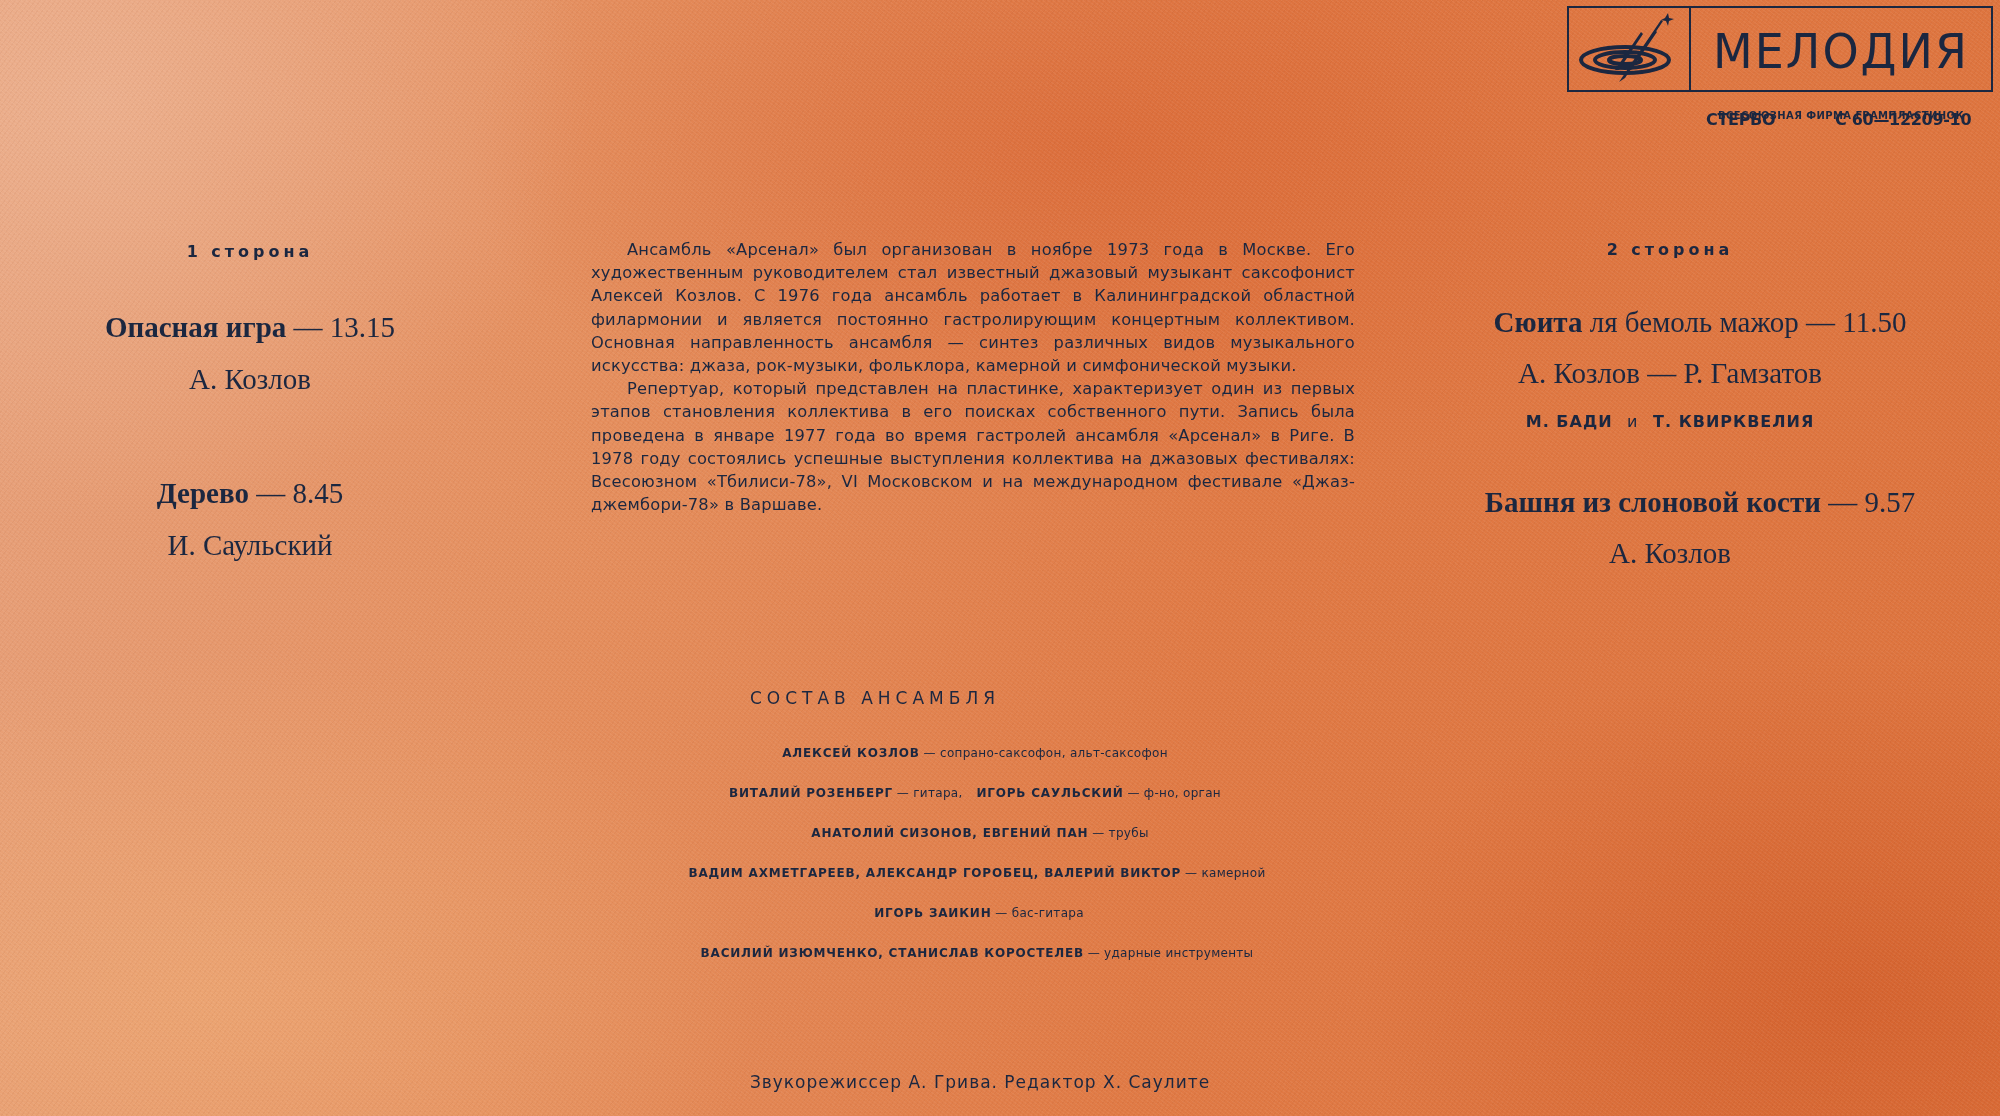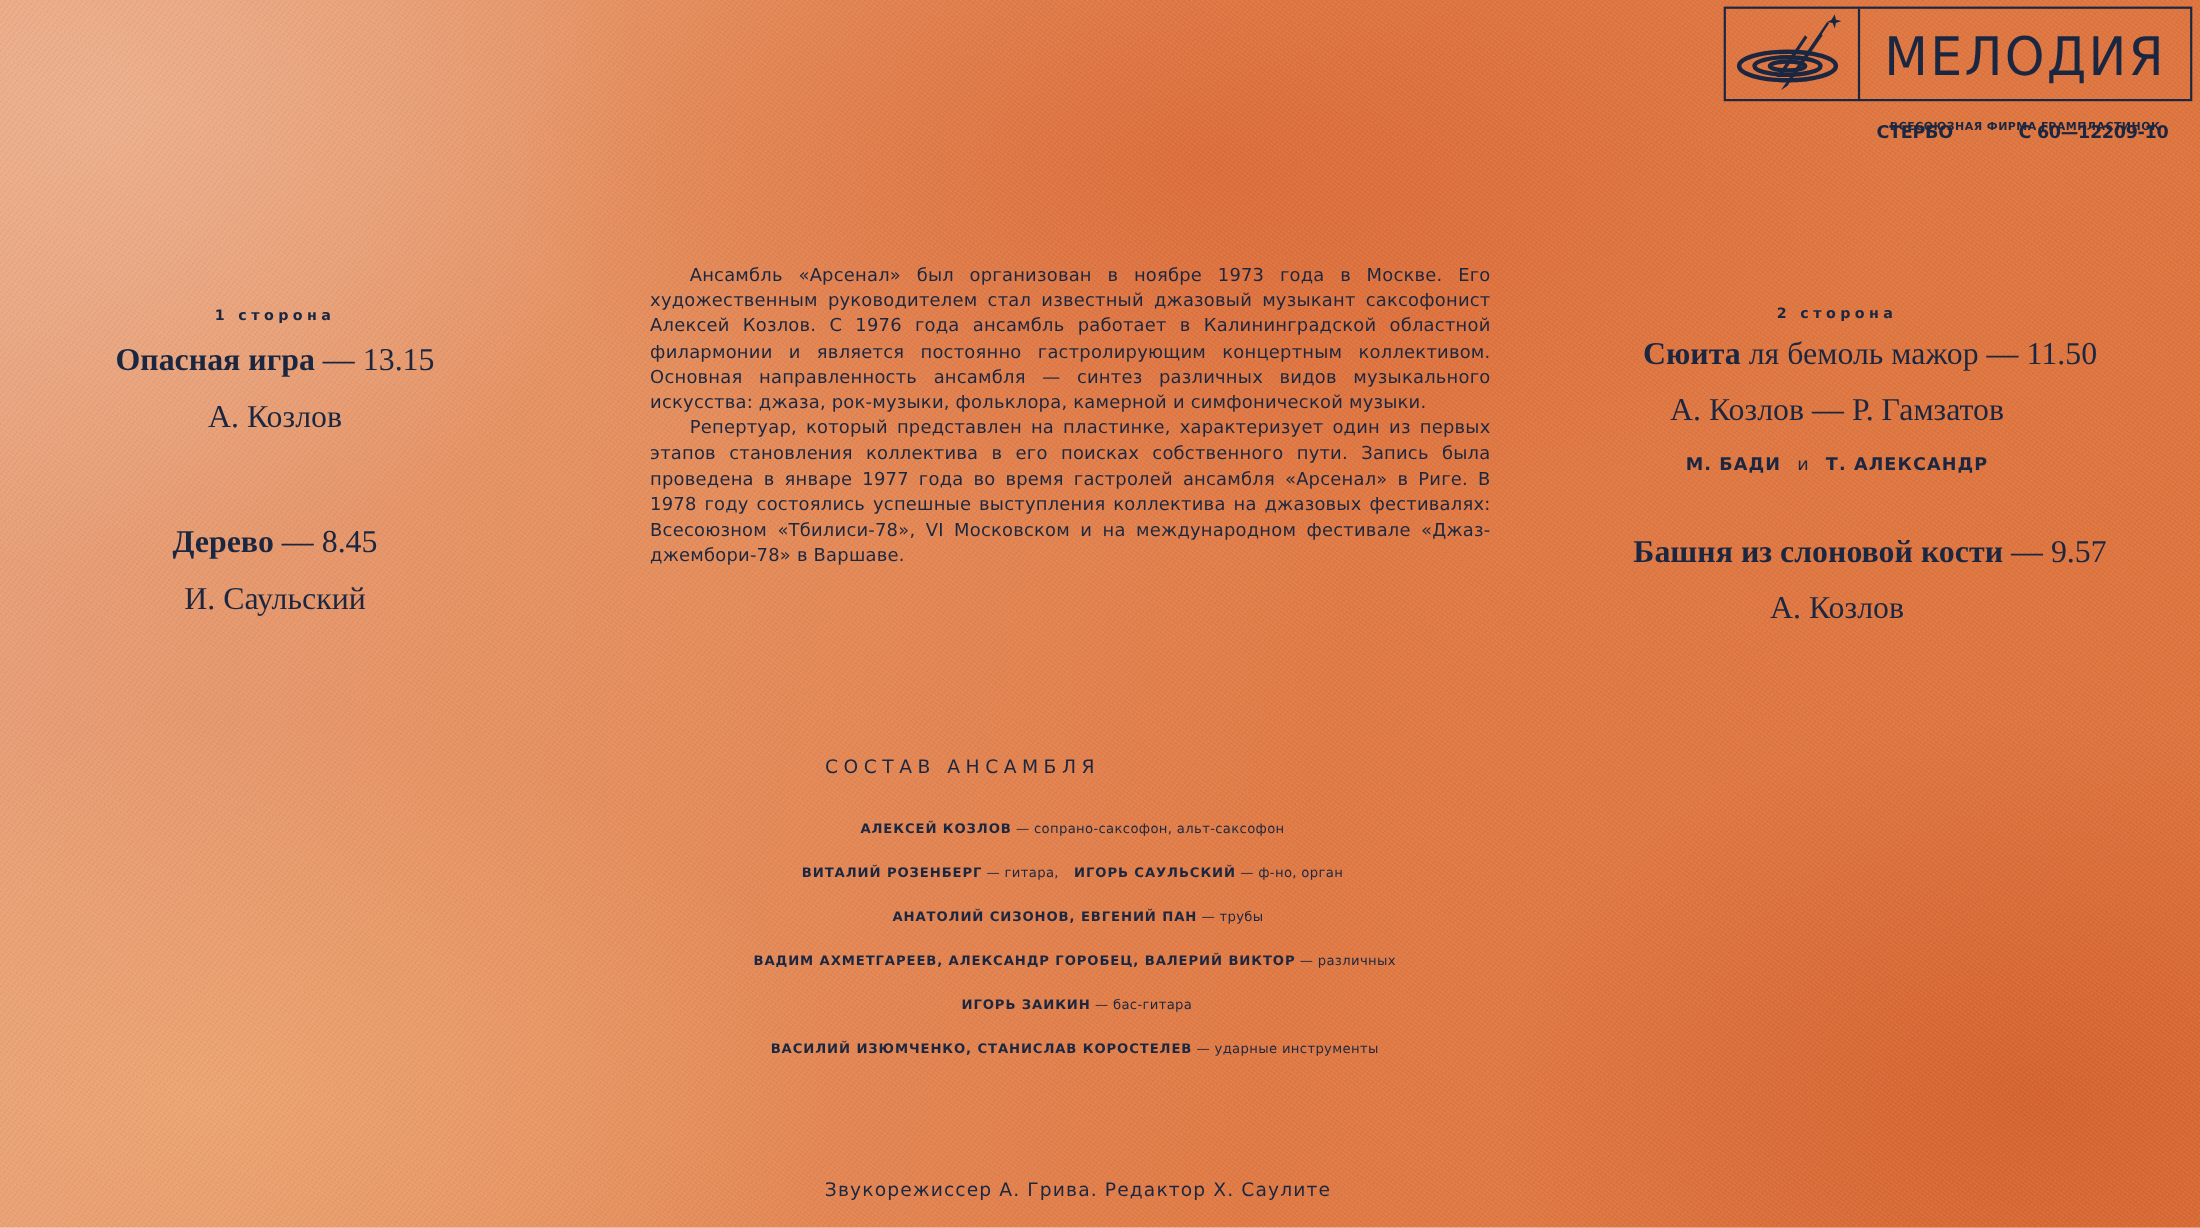--- a/index.html
+++ b/index.html
@@ -27,21 +27,21 @@
   }
   .logo-mark { width: 120px; border-right: 2.5px solid #1b2740; display: flex; align-items: center; justify-content: center; }
   .logo-text { flex: 1; display: flex; flex-direction: column; align-items: center; justify-content: center; padding: 0 4px; gap: 36px; }
   .logo-top { font-family: "DejaVu Sans", sans-serif; font-size: 11.5px; letter-spacing: 1.2px; font-weight: bold; color: #1b2740; }
   .logo-main { font-family: "DejaVu Sans", sans-serif; font-size: 46px; line-height: 46px; letter-spacing: 2px; color: #1b2740; font-weight: normal; transform: scaleY(1.05); }
   .logo-bottom { font-family: "DejaVu Sans", sans-serif; font-size: 10px; letter-spacing: 0.4px; font-weight: bold; color: #1b2740; }
   .catalog { position: absolute; top: 110px; font-family: "DejaVu Sans", sans-serif; font-weight: bold; font-size: 16px; color: #1b2740; letter-spacing: -0.3px; }
 
   
   .side { position: absolute; text-align: center; }
-  .side-heading { font-family: "DejaVu Sans", sans-serif; font-size: 13px; font-weight: bold; letter-spacing: 4px; color: #1b2740; margin-top: 38px; }
+  .side-heading { font-family: "DejaVu Sans", sans-serif; font-size: 16px; font-weight: bold; letter-spacing: 4px; color: #1b2740; }
   .track-title { font-family: "Liberation Serif", serif; font-size: 29px; color: #1b2740; white-space: nowrap; }
   .track-title b { font-weight: bold; }
   .track-composer { font-family: "Liberation Serif", serif; font-size: 29px; color: #1b2740; white-space: nowrap; }
   .lyricists { font-family: "DejaVu Sans", sans-serif; font-size: 16px; font-weight: bold; letter-spacing: 1px; color: #1b2740; white-space: nowrap; }
 
   
   .notes {
     position: absolute; left: 591px; top: 238px; width: 764px;
     font-family: "DejaVu Sans", sans-serif; font-size: 16.3px; line-height: 23.2px;
     color: #1b2740; text-align: justify; letter-spacing: 0.2px;
@@ -110,21 +110,21 @@
   <div class="track-title">
     <b>Сюита</b>
     <span>ля бемоль мажор</span>
     <span> — </span>
     <span>11.50</span>
   </div>
   <div class="track-composer" style="margin-top:18px; margin-left:-60px;">А. Козлов — Р. Гамзатов</div>
   <div class="lyricists" style="margin-top:22px; margin-left:-60px;">
     <span>М. БАДИ</span>
     <span style="font-weight:normal; margin:0 8px;">и</span>
-    <span>Т. АЛЕКСАНДР</span>
+    <span>Т. КВИРКВЕЛИЯ</span>
   </div>
 </div>
 <div class="side" style="left:1420px; width:560px; top:486px;">
   <div class="track-title">
     <b>Башня из слоновой кости</b>
     <span> — </span>
     <span>9.57</span>
   </div>
   <div class="track-composer" style="margin-top:18px; margin-left:-60px;">А. Козлов</div>
 </div>
@@ -145,21 +145,21 @@
   <span class="role">— гитара,</span>
   <span class="names" style="margin-left:10px;">ИГОРЬ САУЛЬСКИЙ</span>
   <span class="role">— ф-но, орган</span>
 </div>
 <div class="member-line" style="top:826px; width:1960px;">
   <span class="names">АНАТОЛИЙ СИЗОНОВ, ЕВГЕНИЙ ПАН</span>
   <span class="role">— трубы</span>
 </div>
 <div class="member-line" style="top:866px; width:1954px;">
   <span class="names">ВАДИМ АХМЕТГАРЕЕВ, АЛЕКСАНДР ГОРОБЕЦ, ВАЛЕРИЙ ВИКТОР</span>
-  <span class="role">— различных</span>
+  <span class="role">— камерной</span>
 </div>
 <div class="member-line" style="top:906px; width:1958px;">
   <span class="names">ИГОРЬ ЗАИКИН</span>
   <span class="role">— бас-гитара</span>
 </div>
 <div class="member-line" style="top:946px; width:1954px;">
   <span class="names">ВАСИЛИЙ ИЗЮМЧЕНКО, СТАНИСЛАВ КОРОСТЕЛЕВ</span>
   <span class="role">— ударные инструменты</span>
 </div>
 

